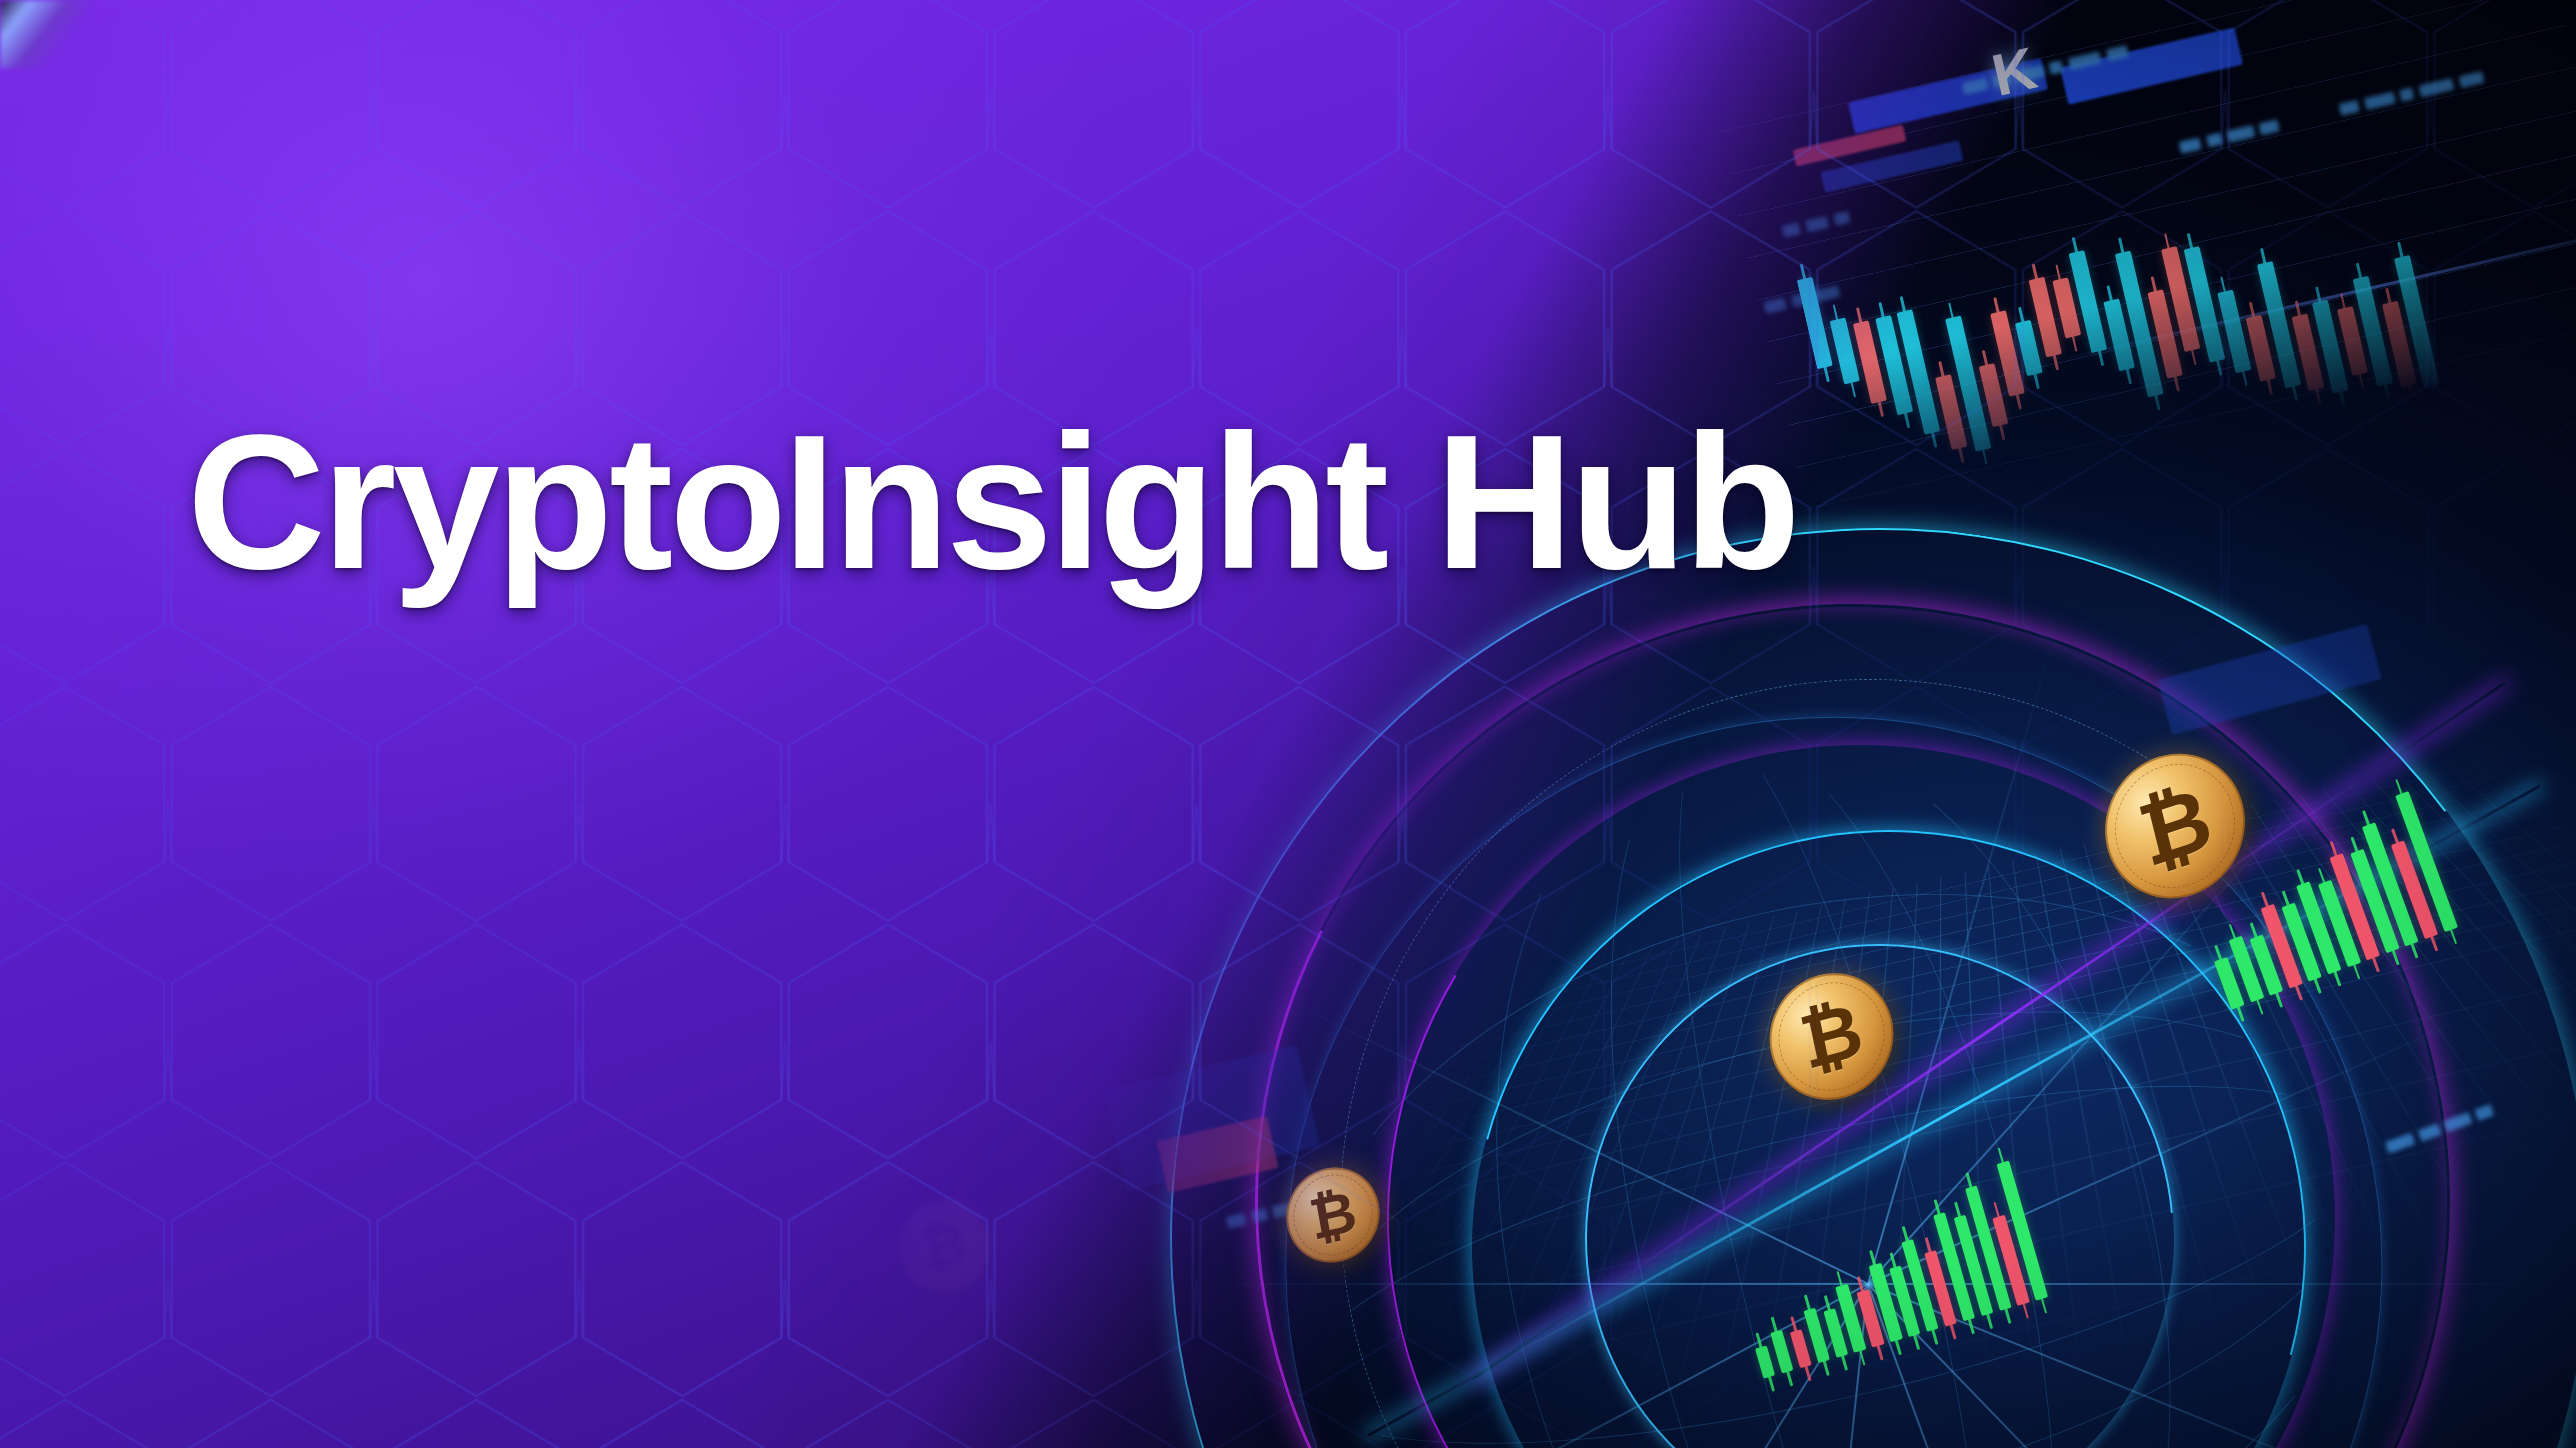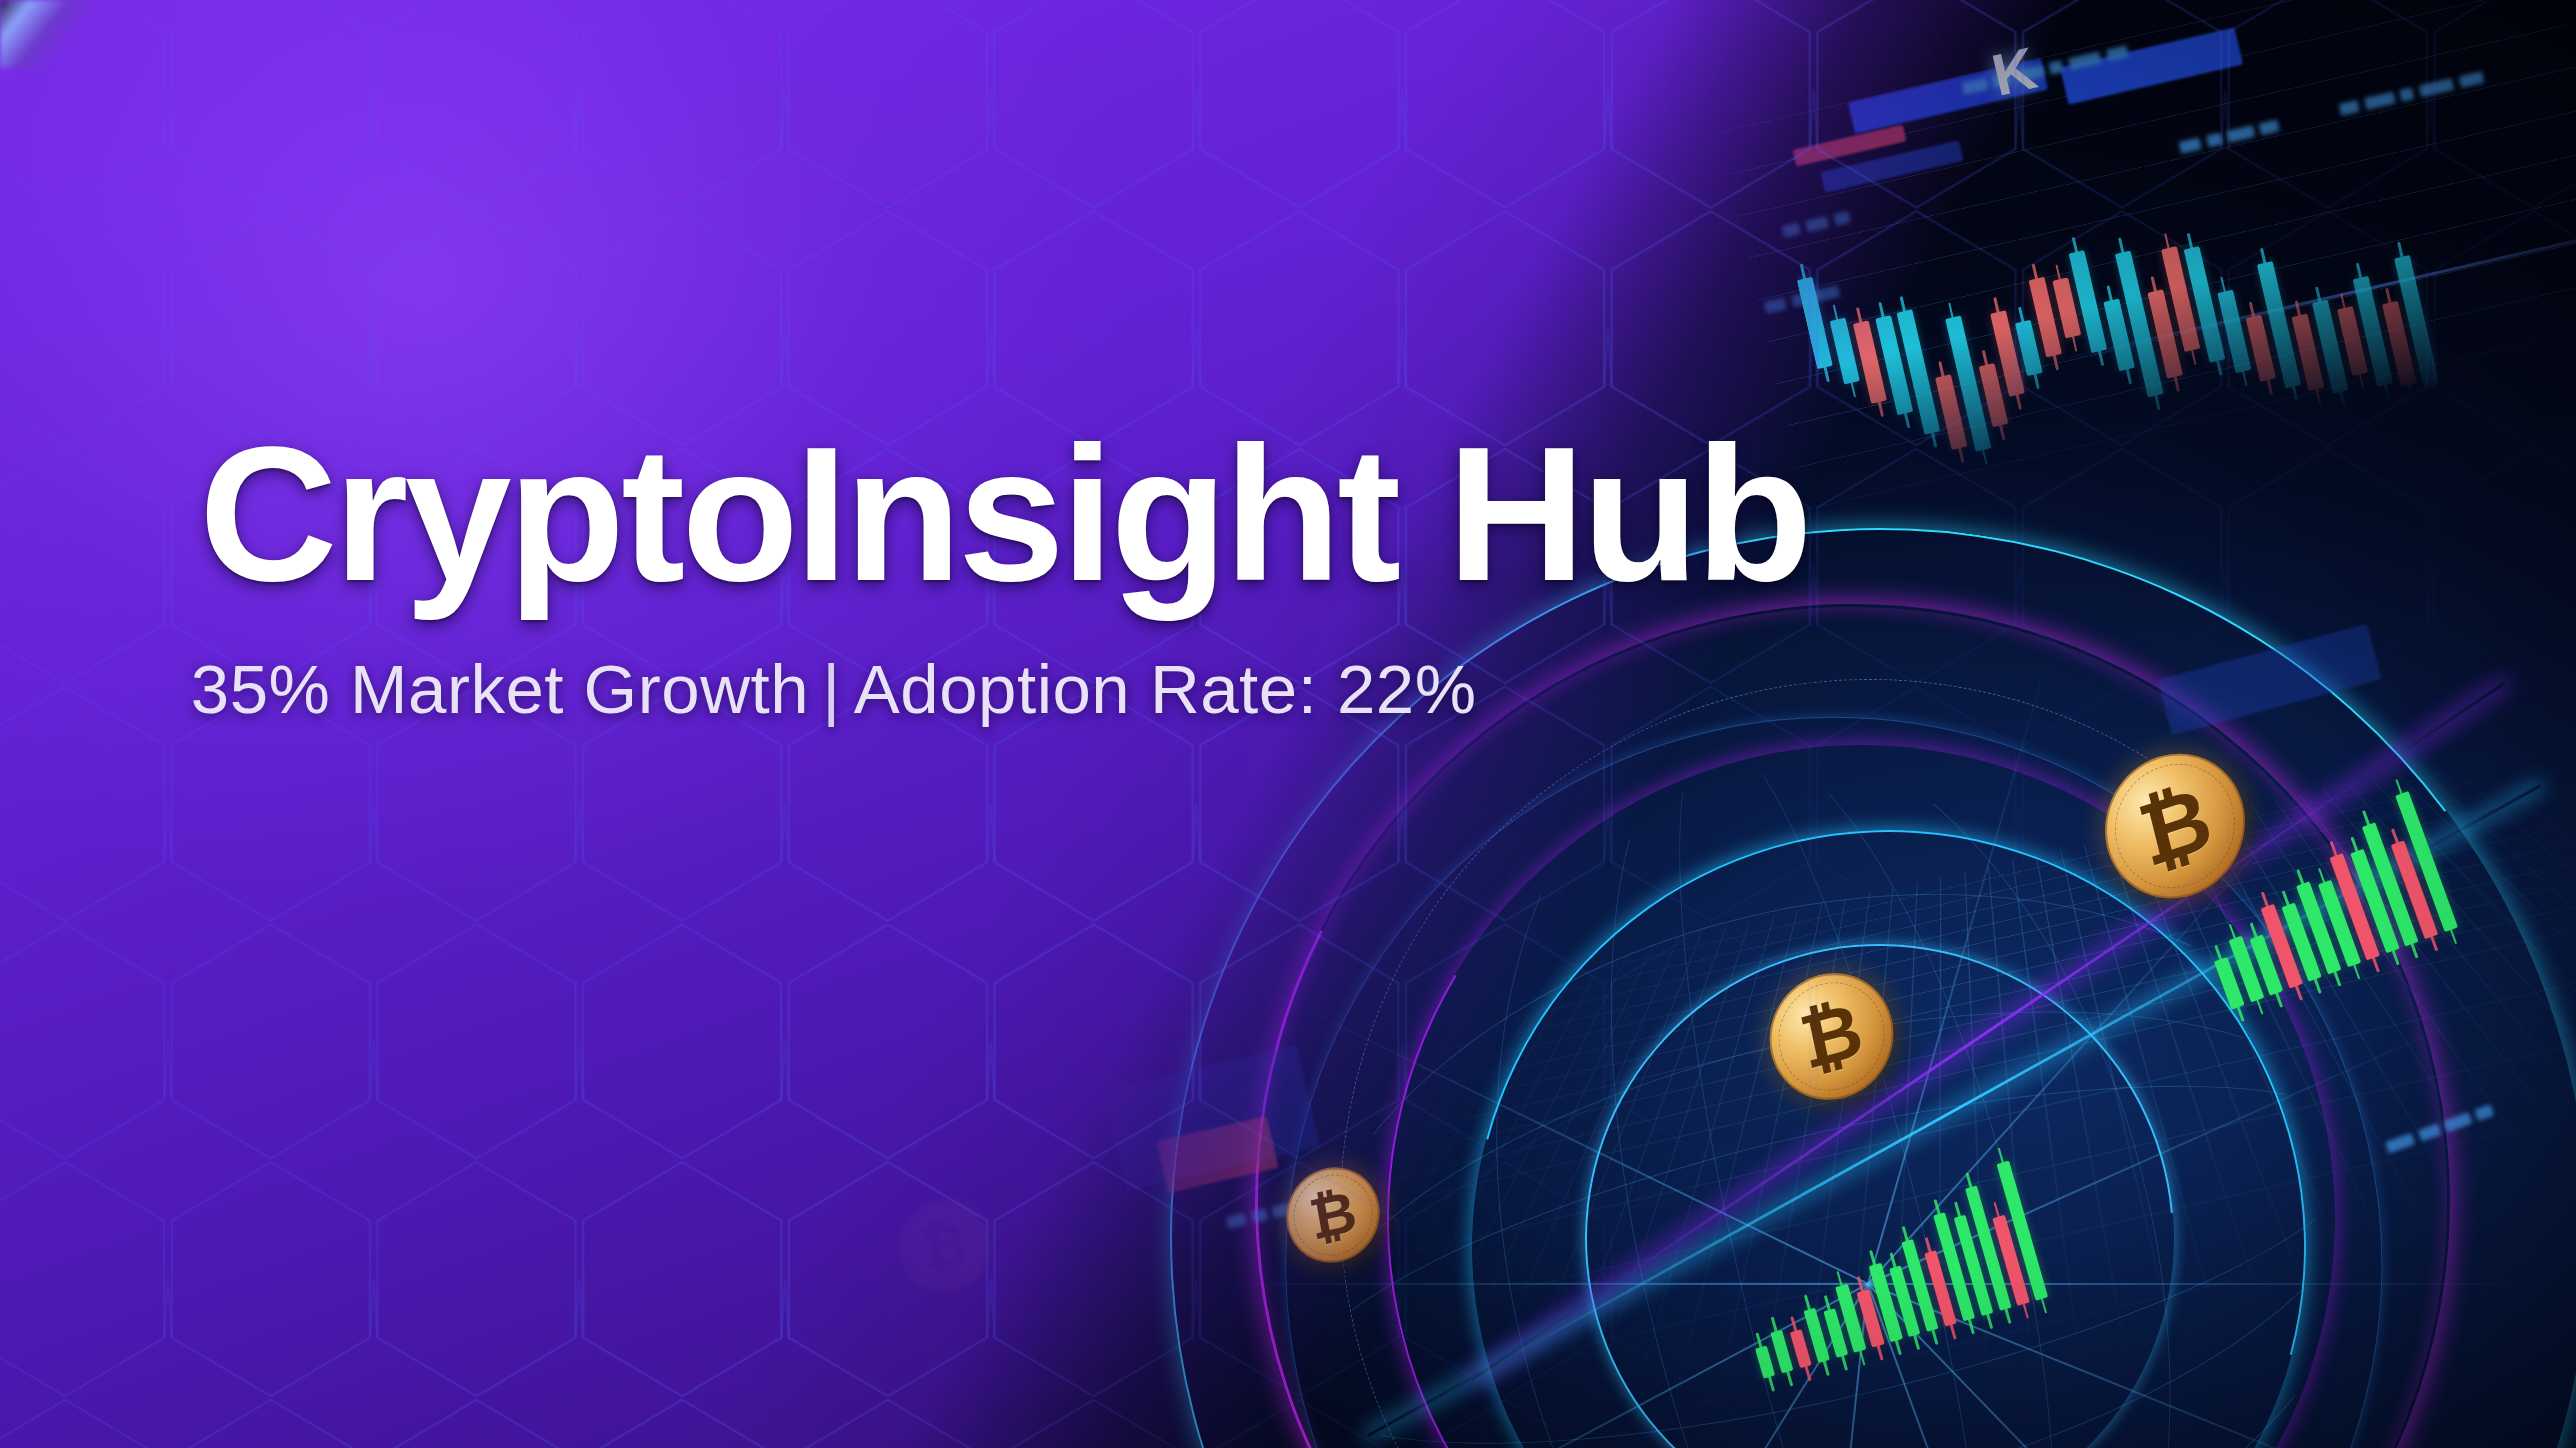--- a/index.html
+++ b/index.html
@@ -216,21 +216,21 @@
     pointer-events:none;
   }
 
   
   .hexes{position:absolute;inset:0;opacity:.55;}
   .hexes svg{width:100%;height:100%;display:block;}
 
   
   .content{position:absolute;left:187px;top:406px;width:2170px;}
   .title{
-    margin:12px;
+    margin:0;
     font-family:"Liberation Sans",sans-serif;
     font-weight:700;
     font-size:192px;
     line-height:1.0;
     letter-spacing:-3.8px;
     color:#ffffff;
     text-shadow:0 4.7px 15px rgba(10,0,40,.55), 0 1.9px 2.8px rgba(0,0,0,.35);
     white-space:nowrap;
   }
   .subtitle{
@@ -455,19 +455,16 @@
           </mask>
       </defs>
       <rect width="2730" height="1535" fill="url(#hexpat)" mask="url(#hexmask)"></rect>
     </svg>
   </div>
 
   <div class="tl-artifact"></div>
 
   <div class="content">
     <h1 class="title">CryptoInsight Hub</h1>
-    <div class="subtitle">
-      <span>35% Market Growth</span><span class="sep">|</span><span>Adoption Rate: 22%</span>
-    </div>
   </div>
 
 </div>
 
 
 </body></html>

